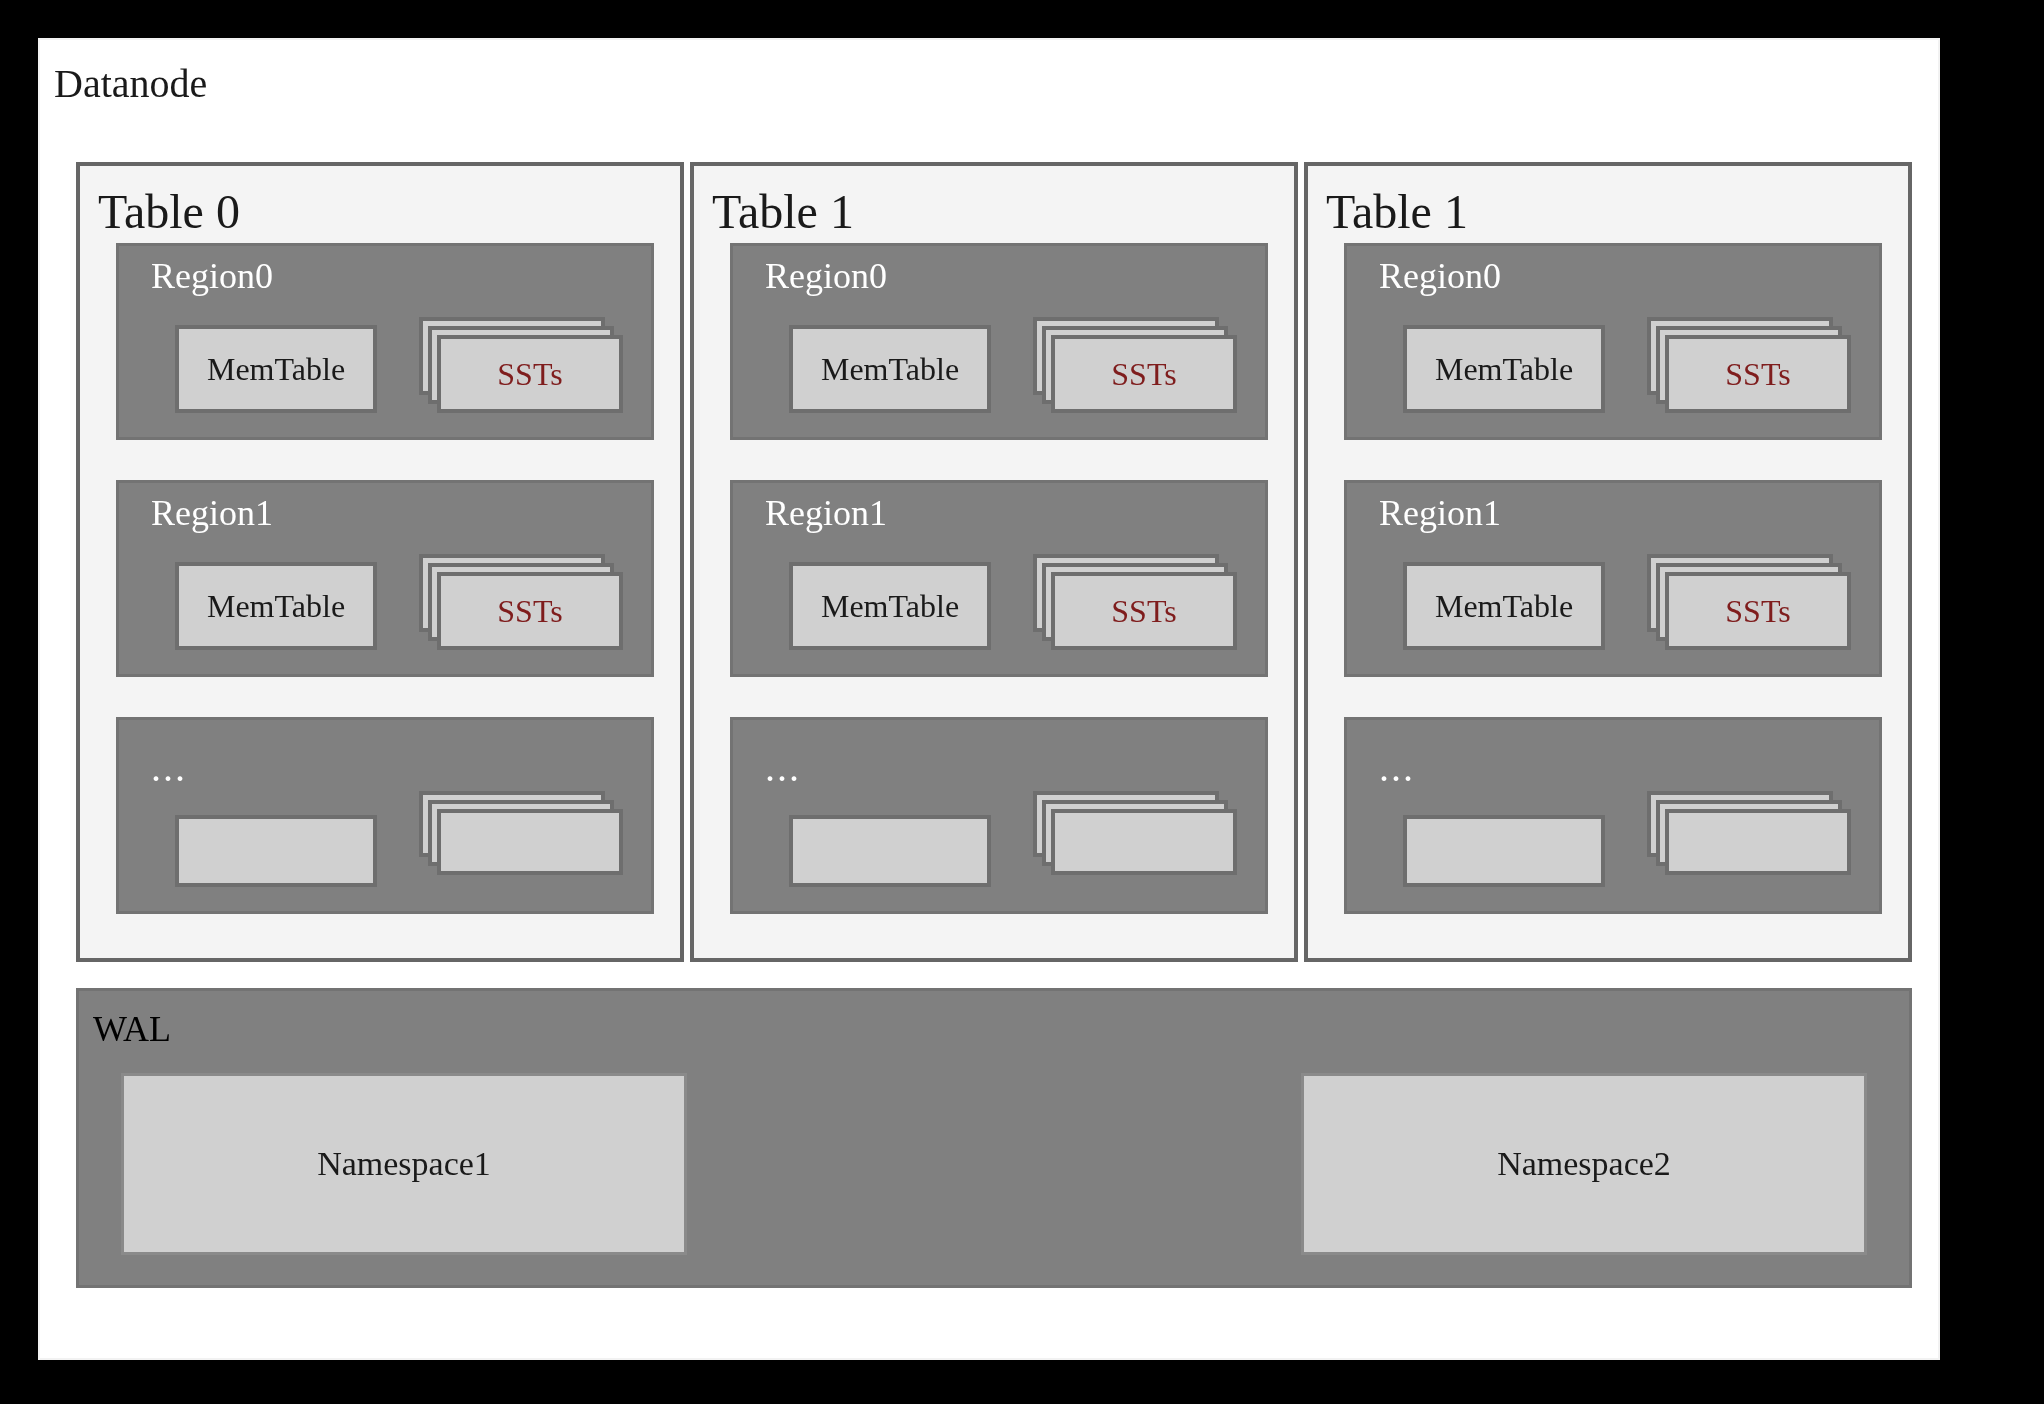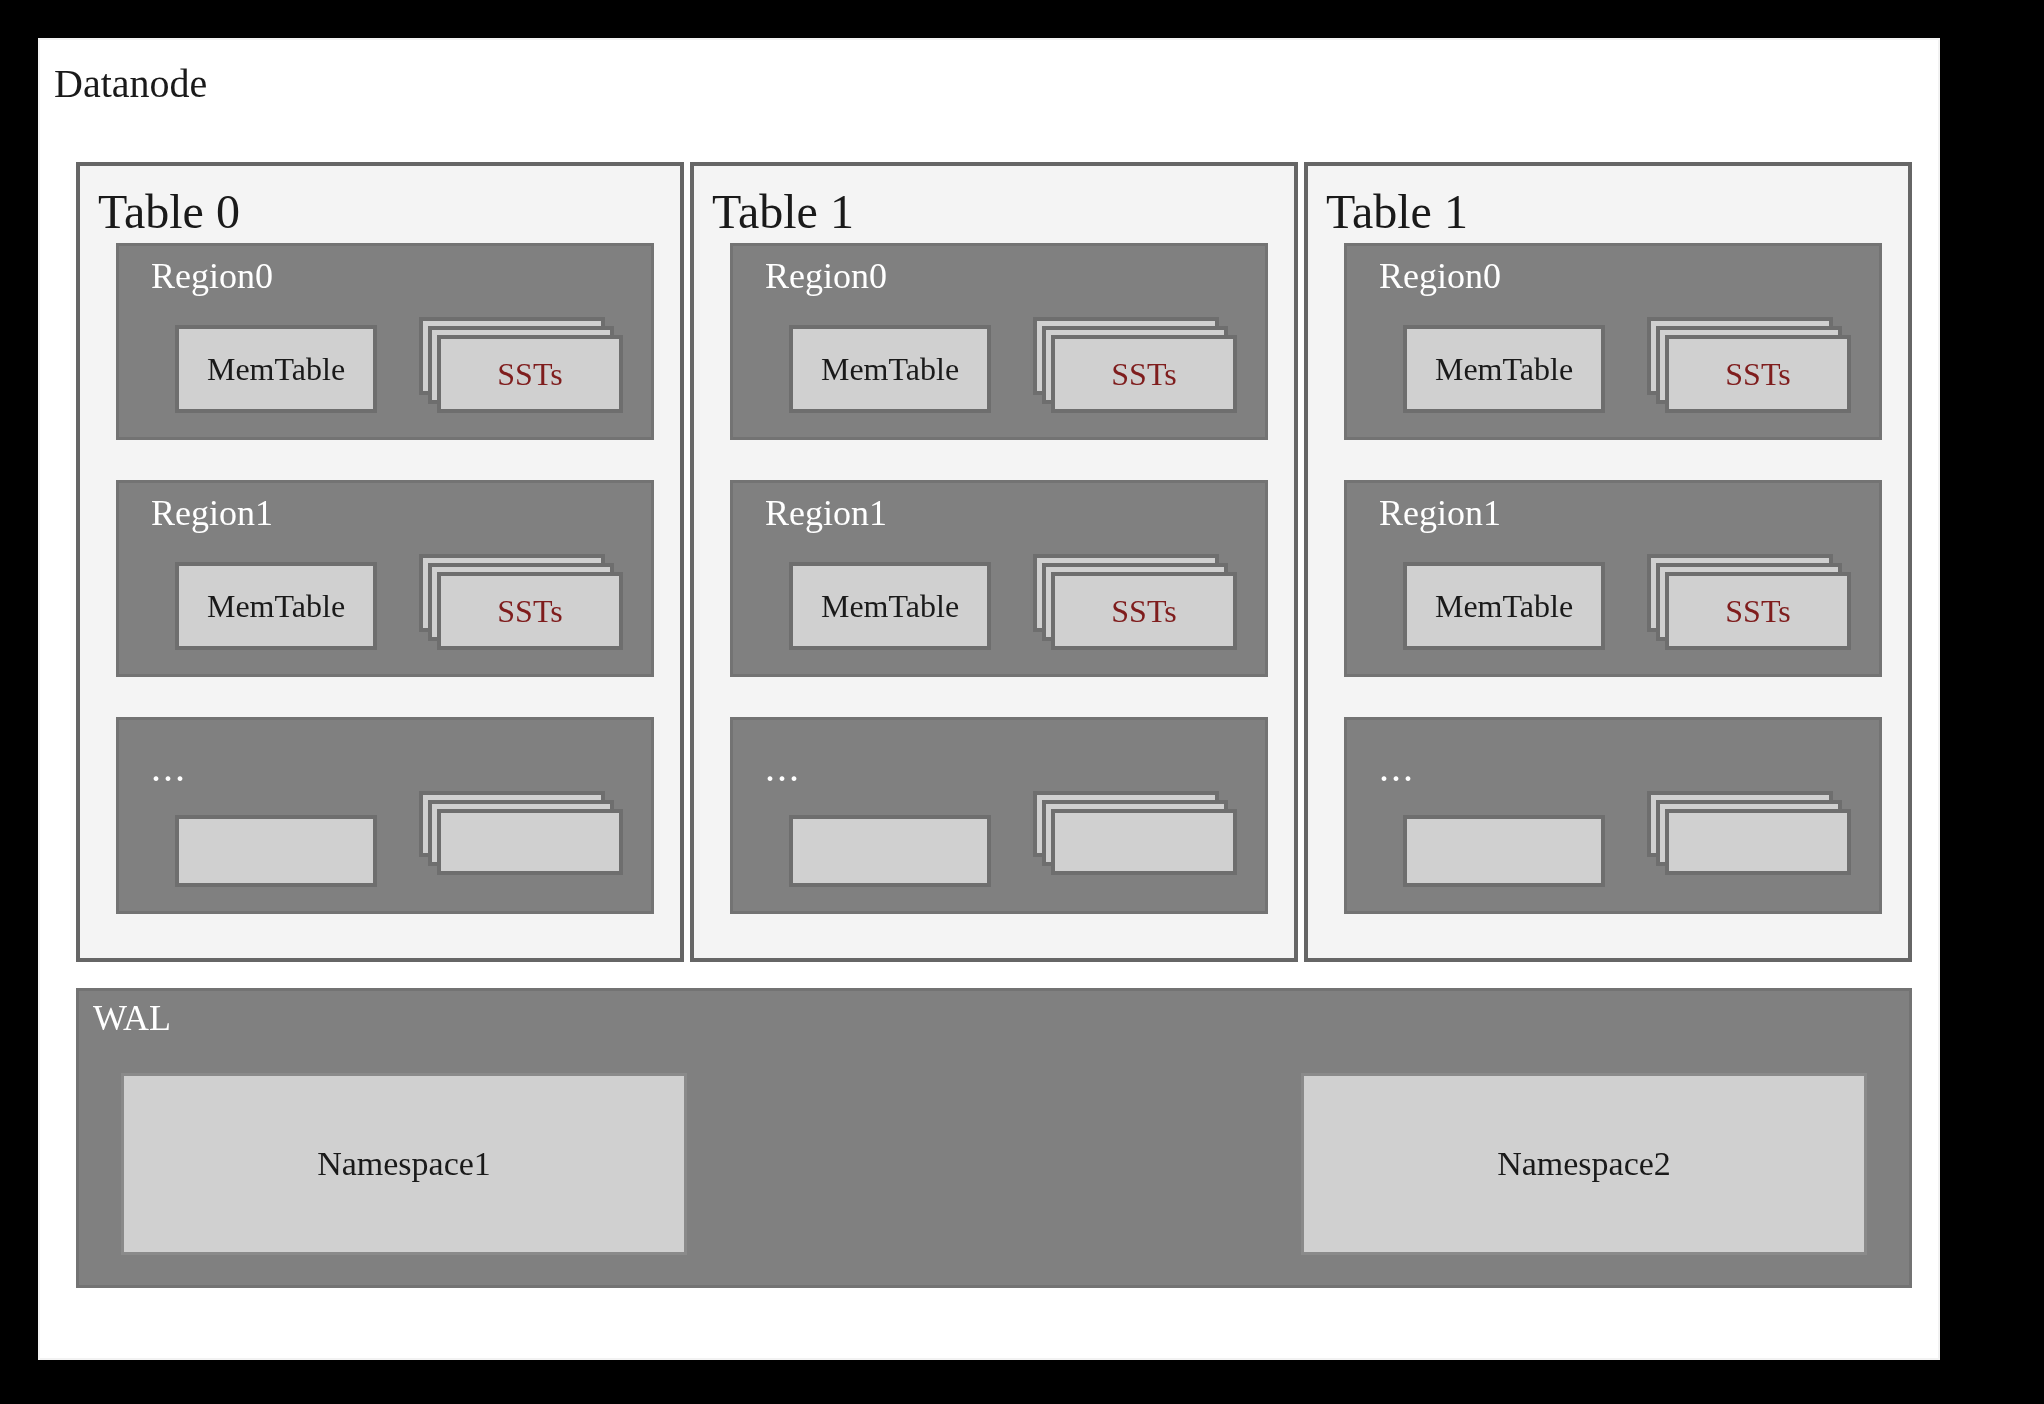--- a/index.html
+++ b/index.html
@@ -166,23 +166,23 @@
     width: 1836px;
     height: 300px;
     background: #808080;
     border: 3px solid #737373;
     box-sizing: border-box;
   }
 
   #wal-label {
     position: absolute;
     left: 14px;
-    top: 9px;
+    top: 20px;
     font-size: 36px;
-    color: #ffffff;
+    color: #000000;
     line-height: 1;
   }
 
   #namespaces-row {
     position: absolute;
     left: 42px;
     right: 42px;
     top: 82px;
     bottom: 30px;
     display: flex;

